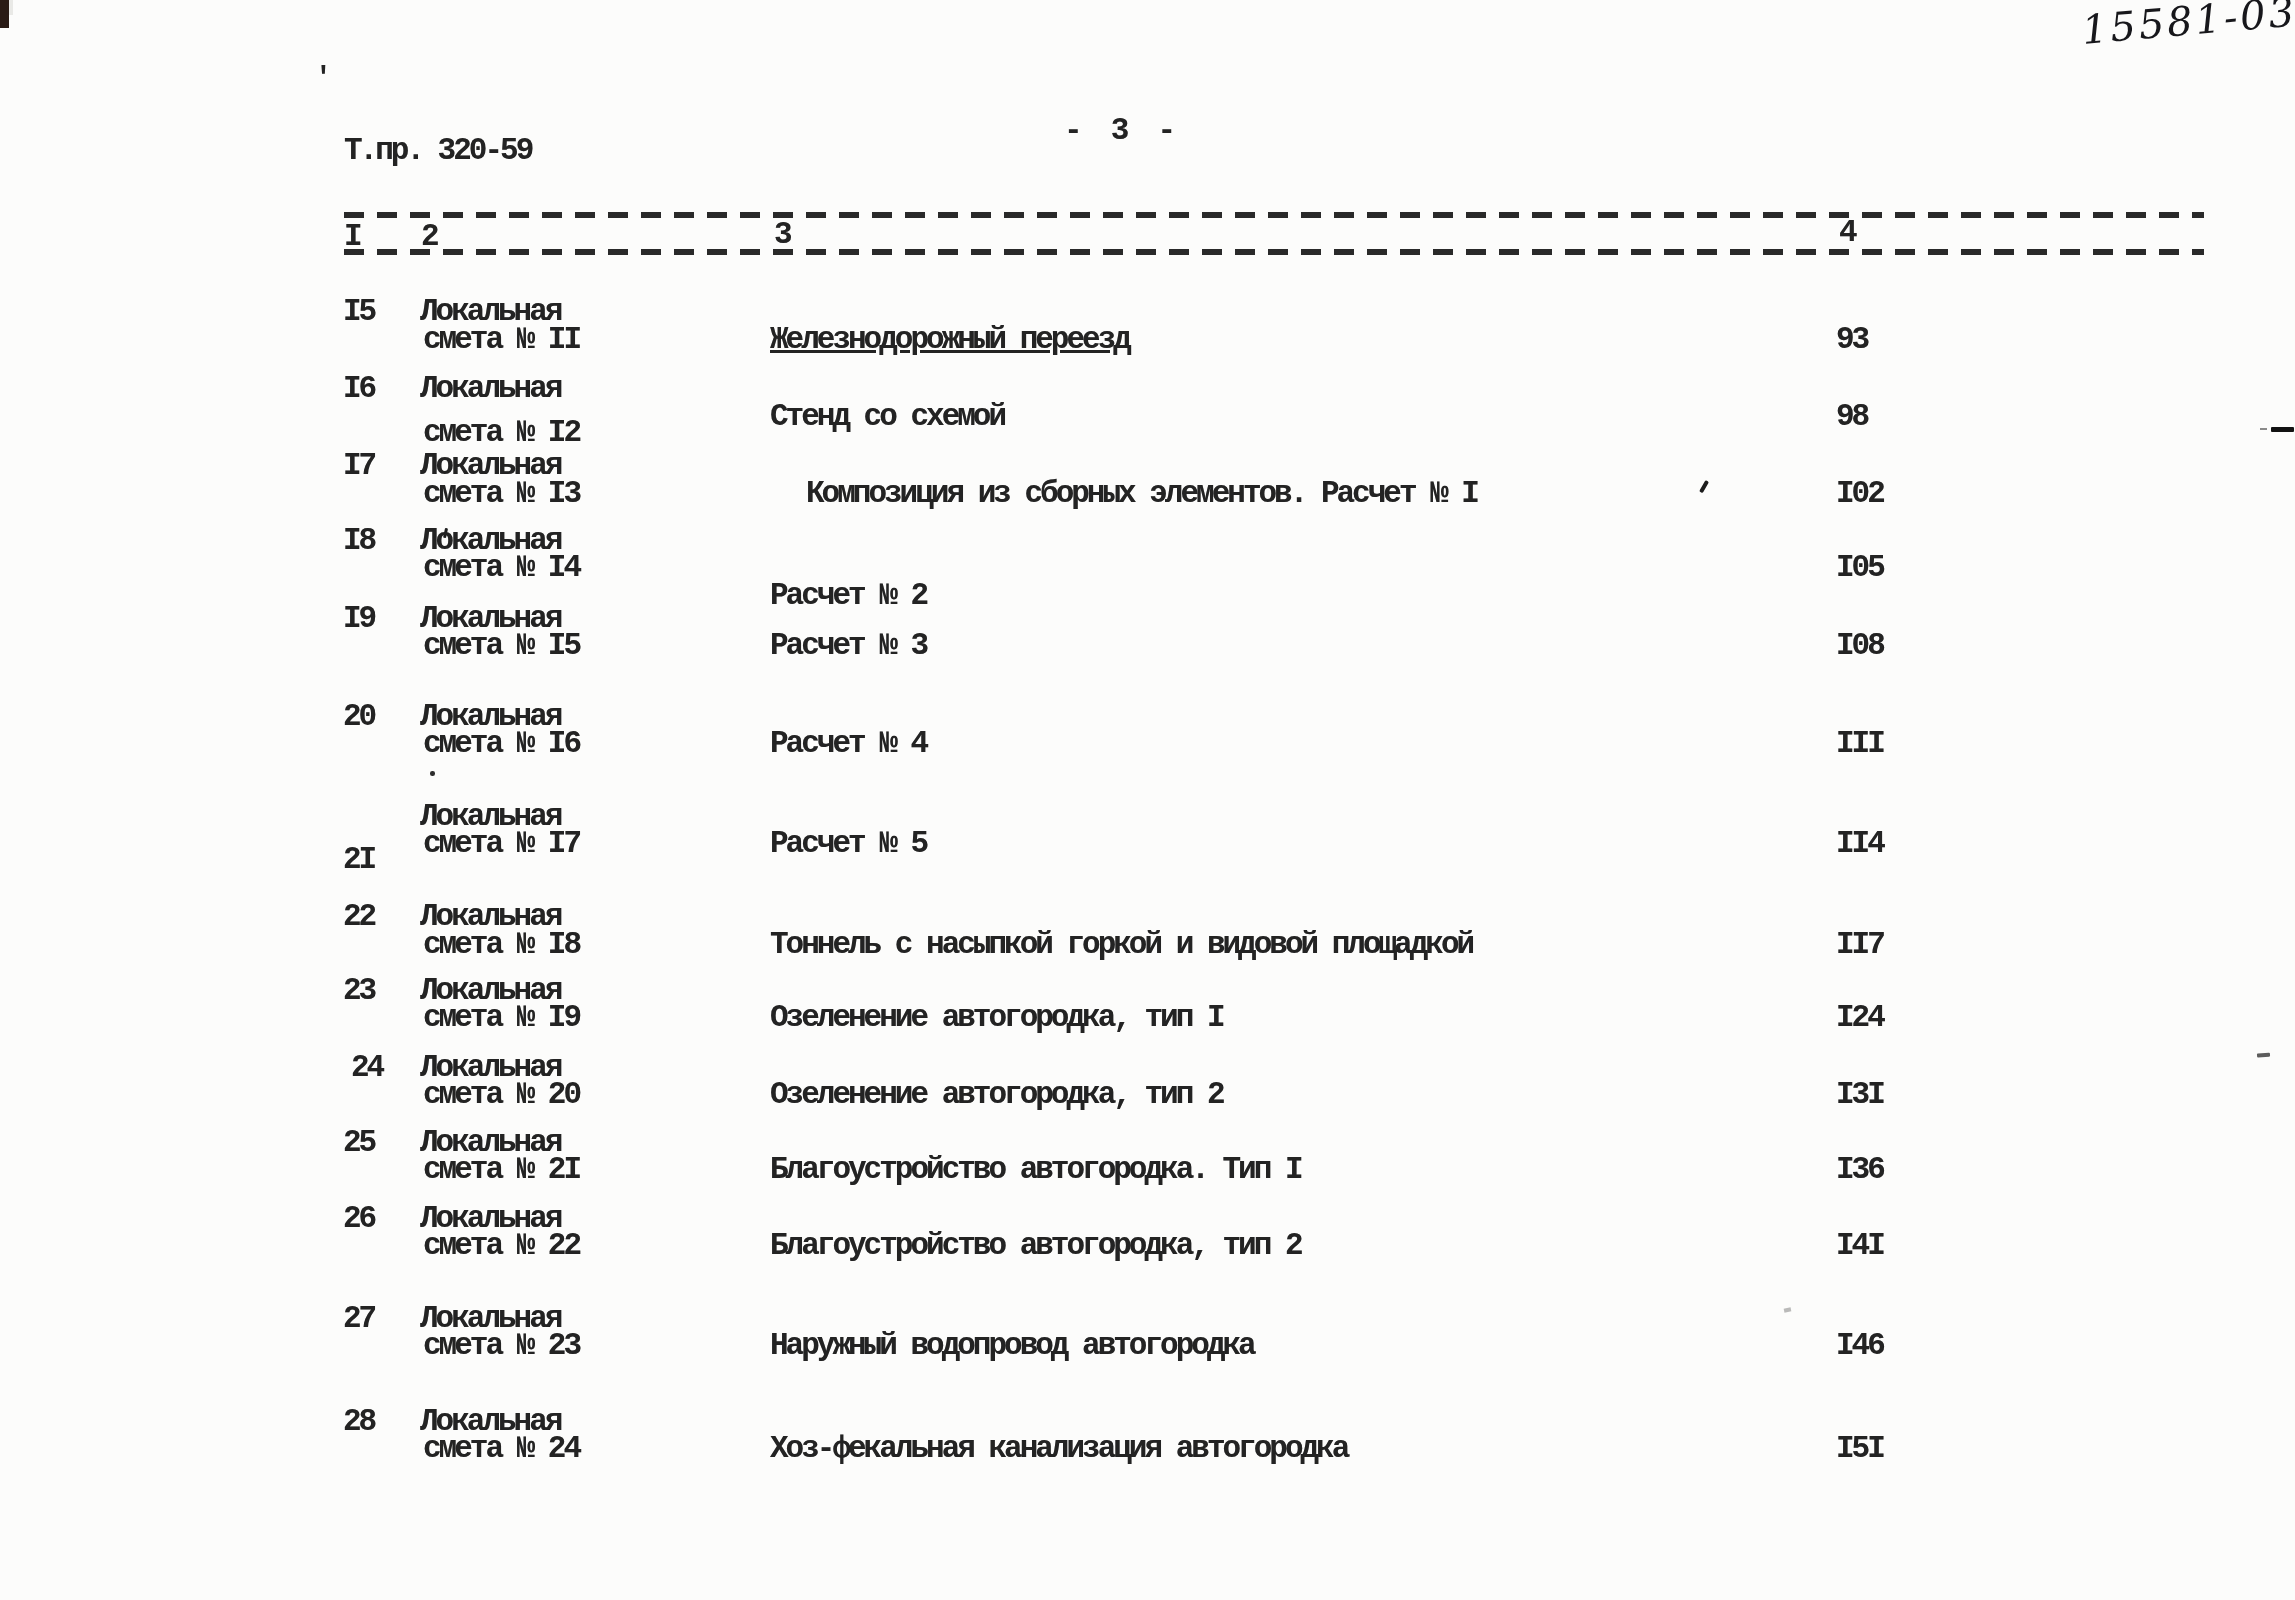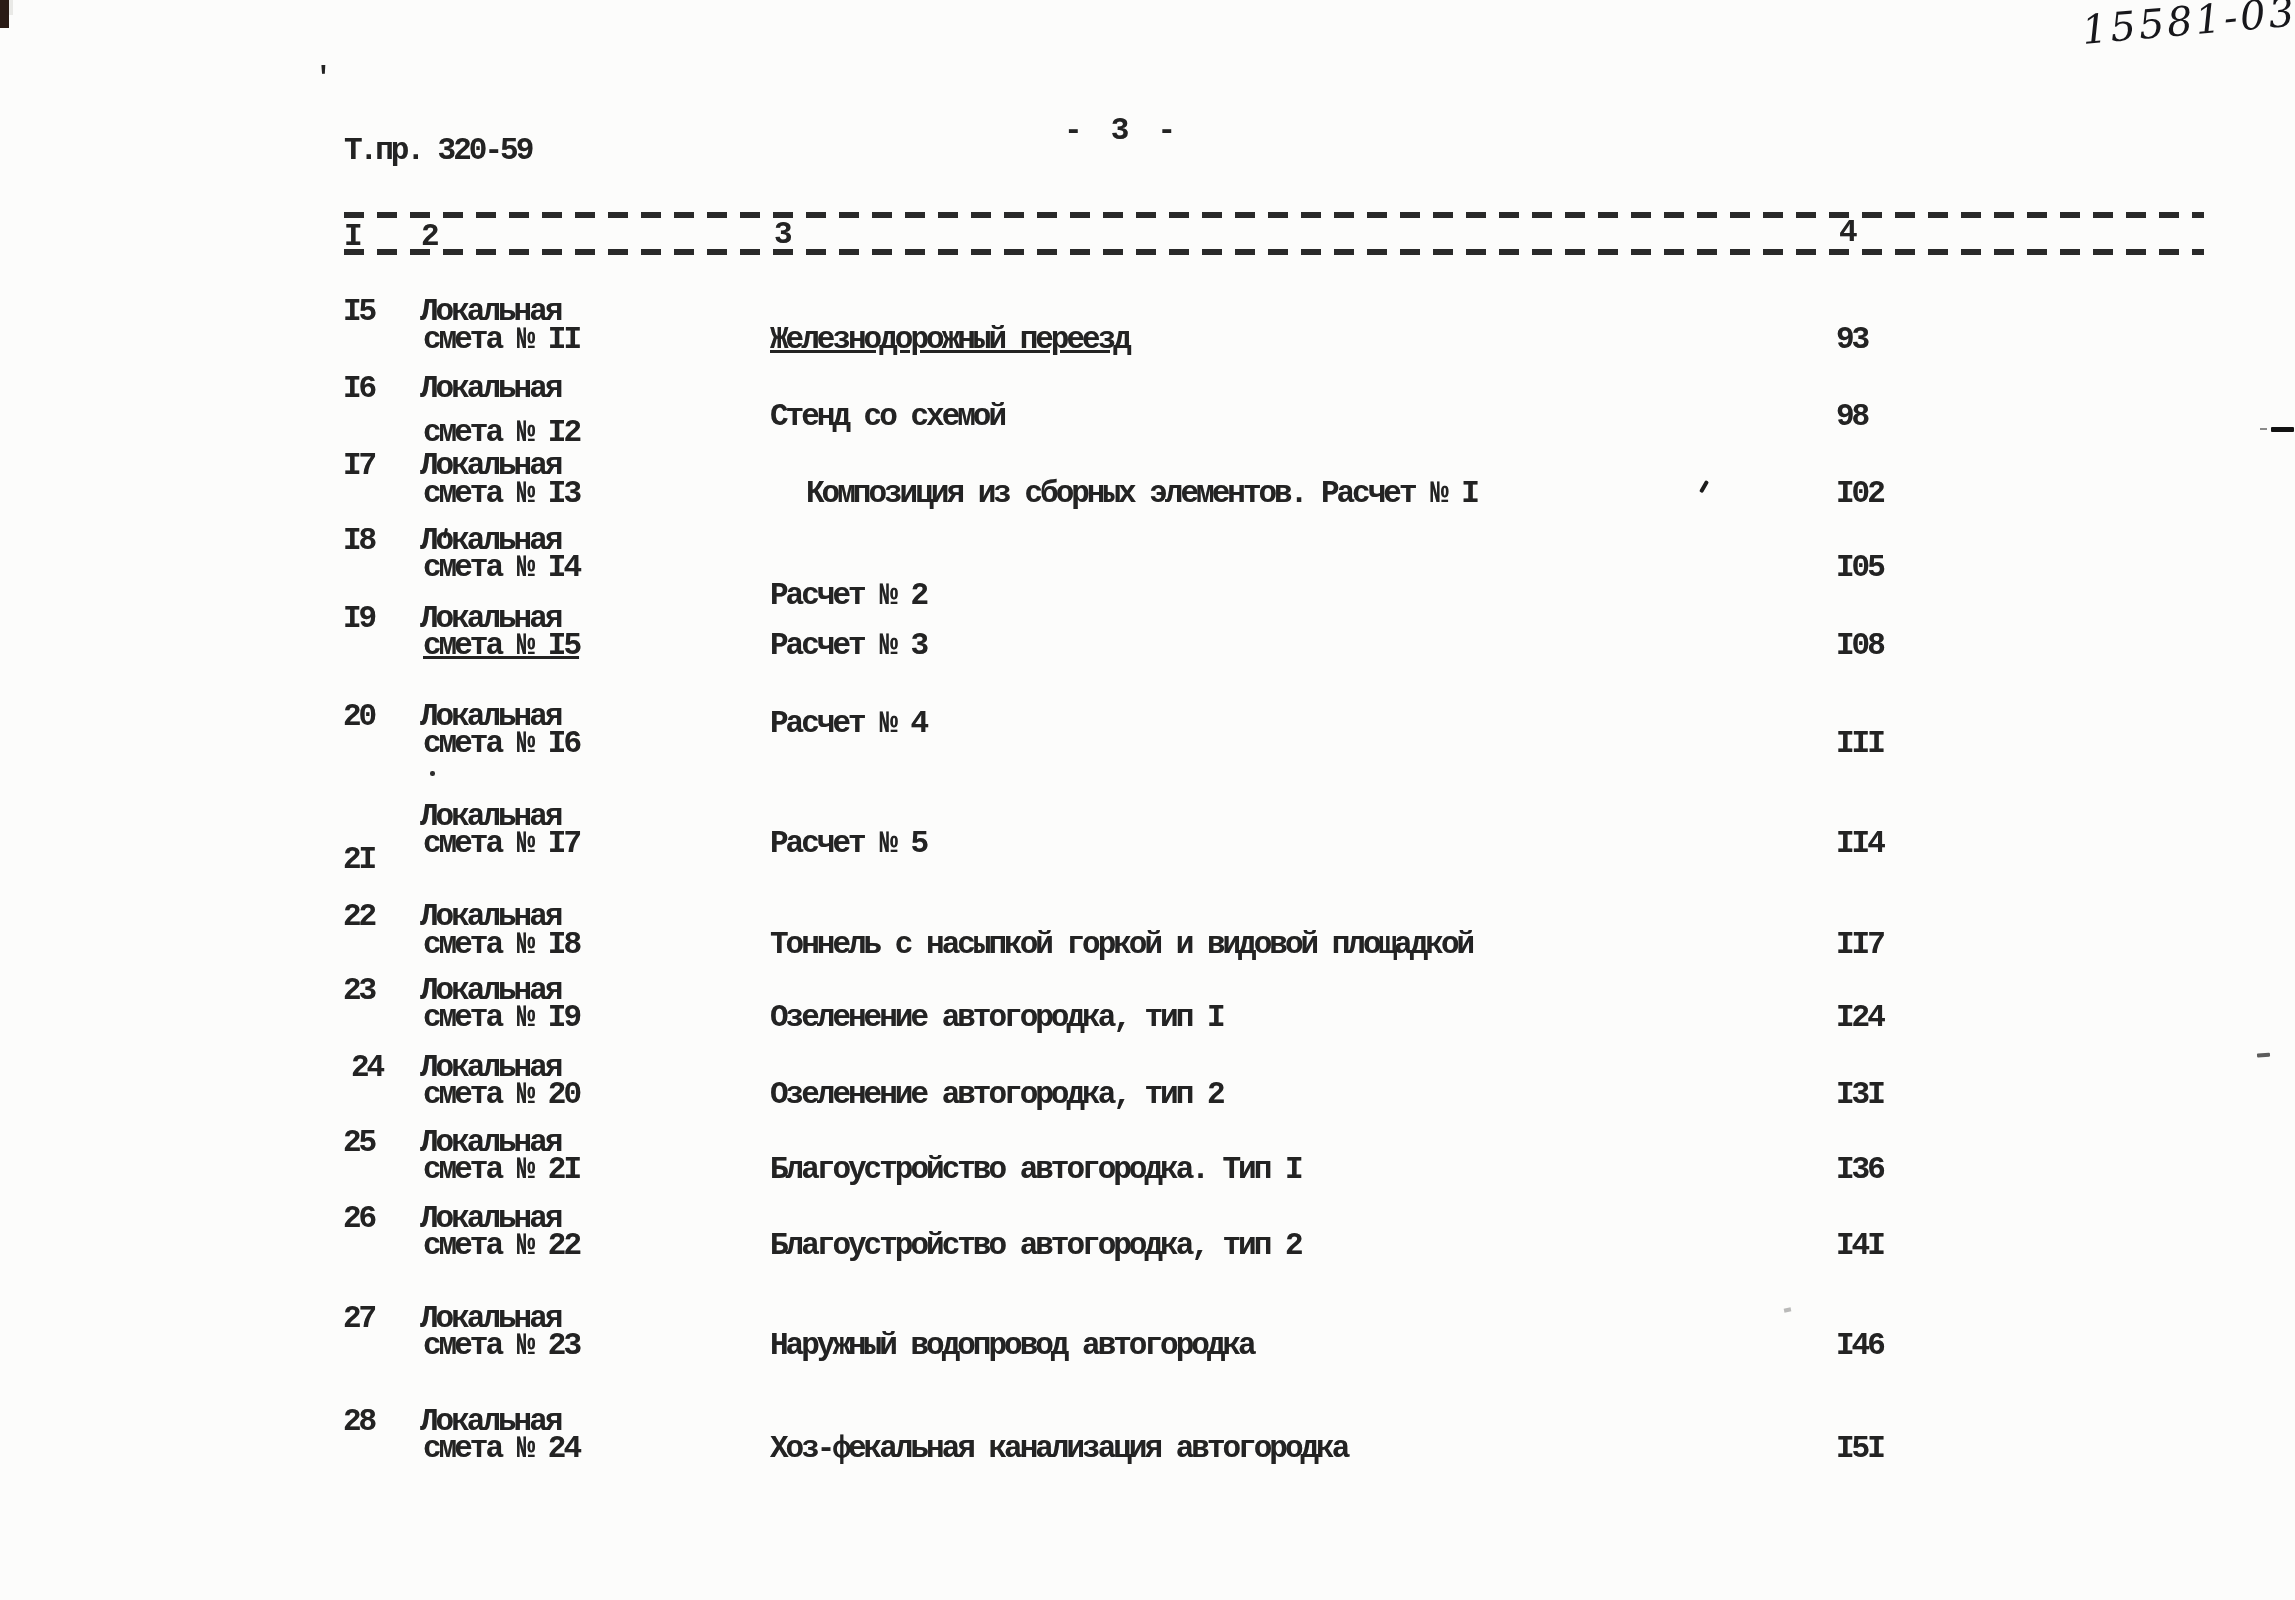--- a/index.html
+++ b/index.html
@@ -117,29 +117,29 @@
     <div>
       <span class="t" style="left: 343px; top: 525px;">I8</span>
       <span class="t" style="left: 420px; top: 525px;">Локальная</span>
       <span class="t" style="left: 423px; top: 552px;">смета № I4</span>
       <span class="t" style="left: 770px; top: 552px; margin-top: 28px;">Расчет № 2</span>
       <span class="t" style="left: 1836px; top: 552px;">I05</span>
     </div>
     <div>
       <span class="t" style="left: 343px; top: 603px;">I9</span>
       <span class="t" style="left: 420px; top: 603px;">Локальная</span>
-      <span class="t" style="left: 423px; top: 630px; text-decoration: underline;">смета № I5</span>
+      <span class="t" style="left: 423px; top: 630px;">смета № I5</span>
       <span class="t" style="left: 770px; top: 630px;">Расчет № 3</span>
       <span class="t" style="left: 1836px; top: 630px;">I08</span>
     </div>
     <div>
       <span class="t" style="left: 343px; top: 701px;">20</span>
       <span class="t" style="left: 420px; top: 701px;">Локальная</span>
       <span class="t" style="left: 423px; top: 728px;">смета № I6</span>
-      <span class="t" style="left: 770px; top: 708px;">Расчет № 4</span>
+      <span class="t" style="left: 770px; top: 728px;">Расчет № 4</span>
       <span class="t" style="left: 1836px; top: 728px;">III</span>
     </div>
     <div>
       <span class="t" style="left: 343px; top: 801px; margin-top: 43px;">2I</span>
       <span class="t" style="left: 420px; top: 801px;">Локальная</span>
       <span class="t" style="left: 423px; top: 828px;">смета № I7</span>
       <span class="t" style="left: 770px; top: 828px;">Расчет № 5</span>
       <span class="t" style="left: 1836px; top: 828px;">II4</span>
     </div>
     <div>

